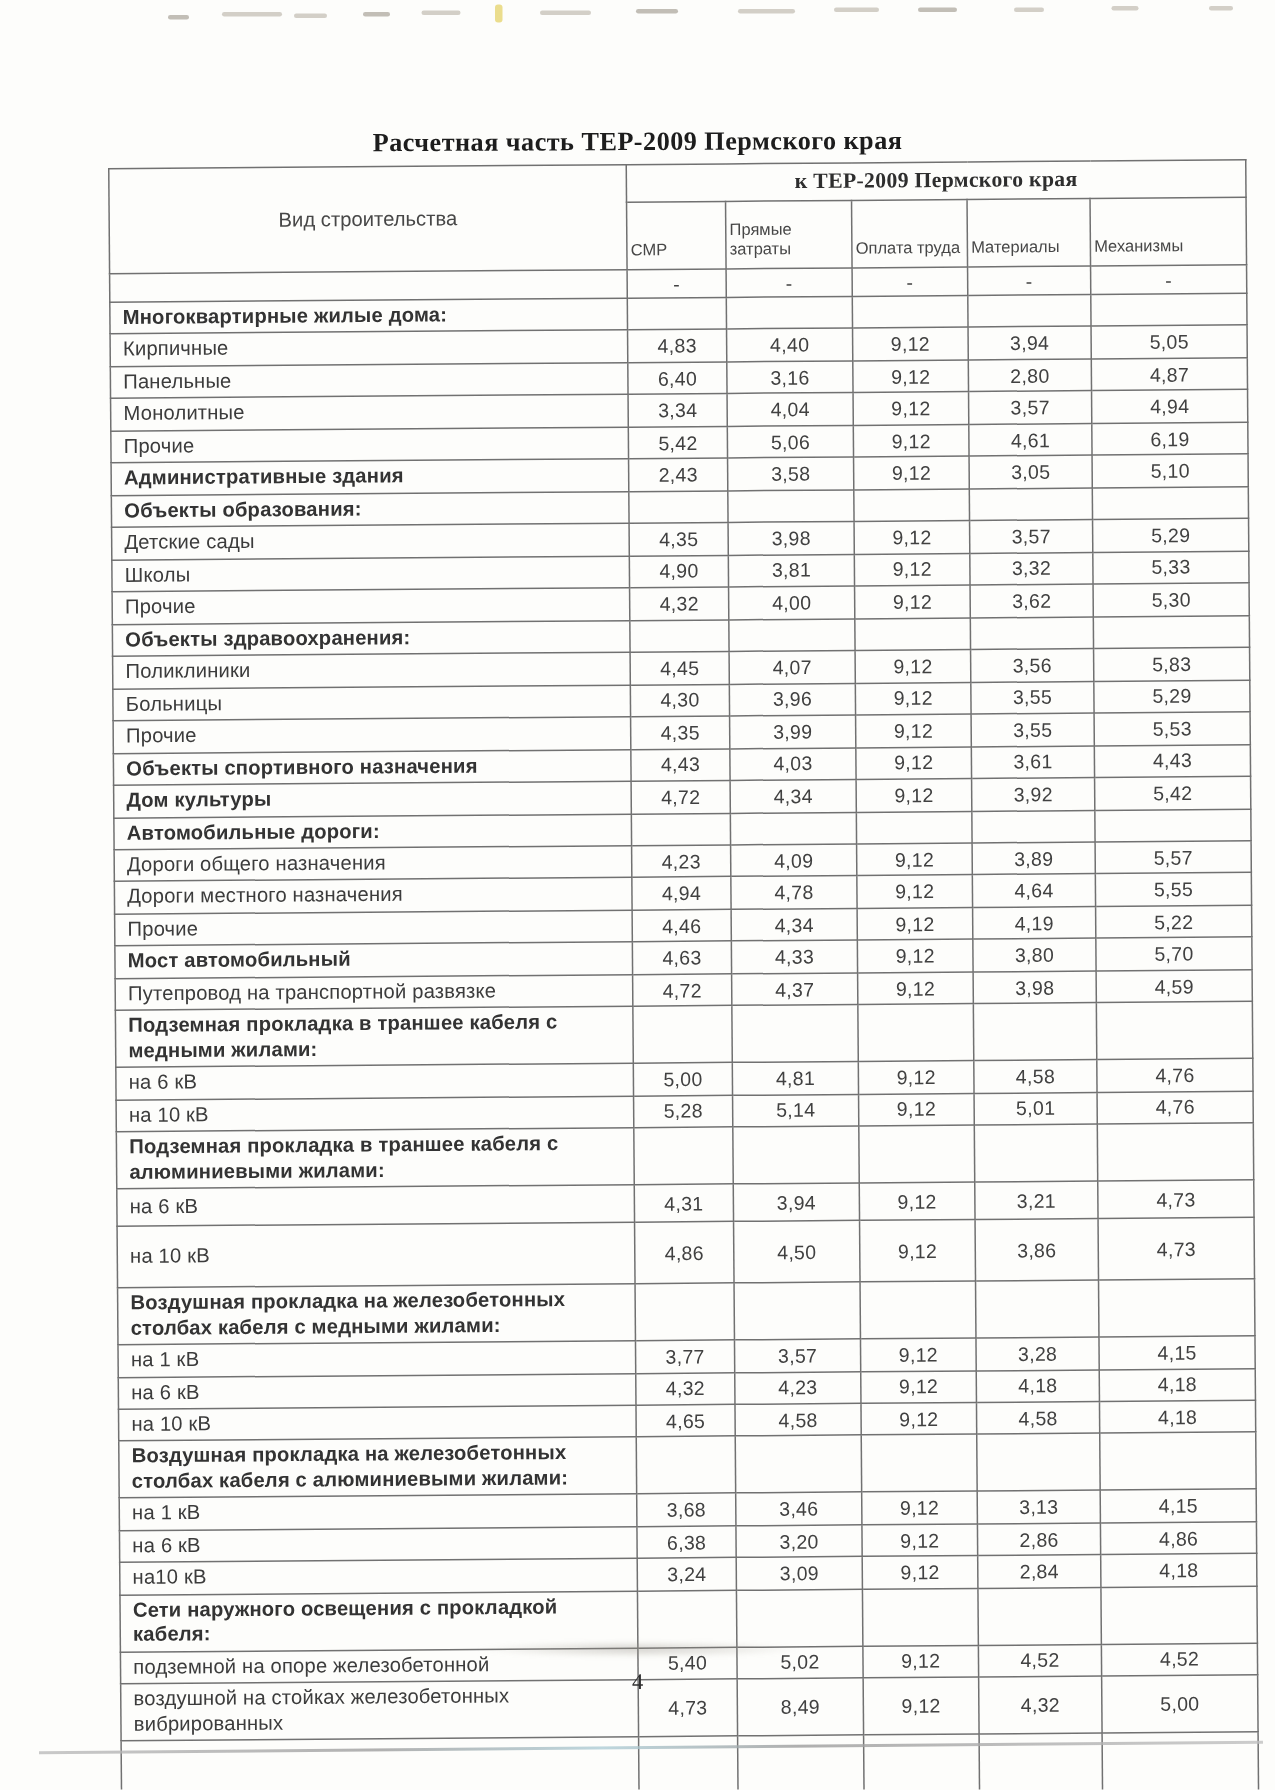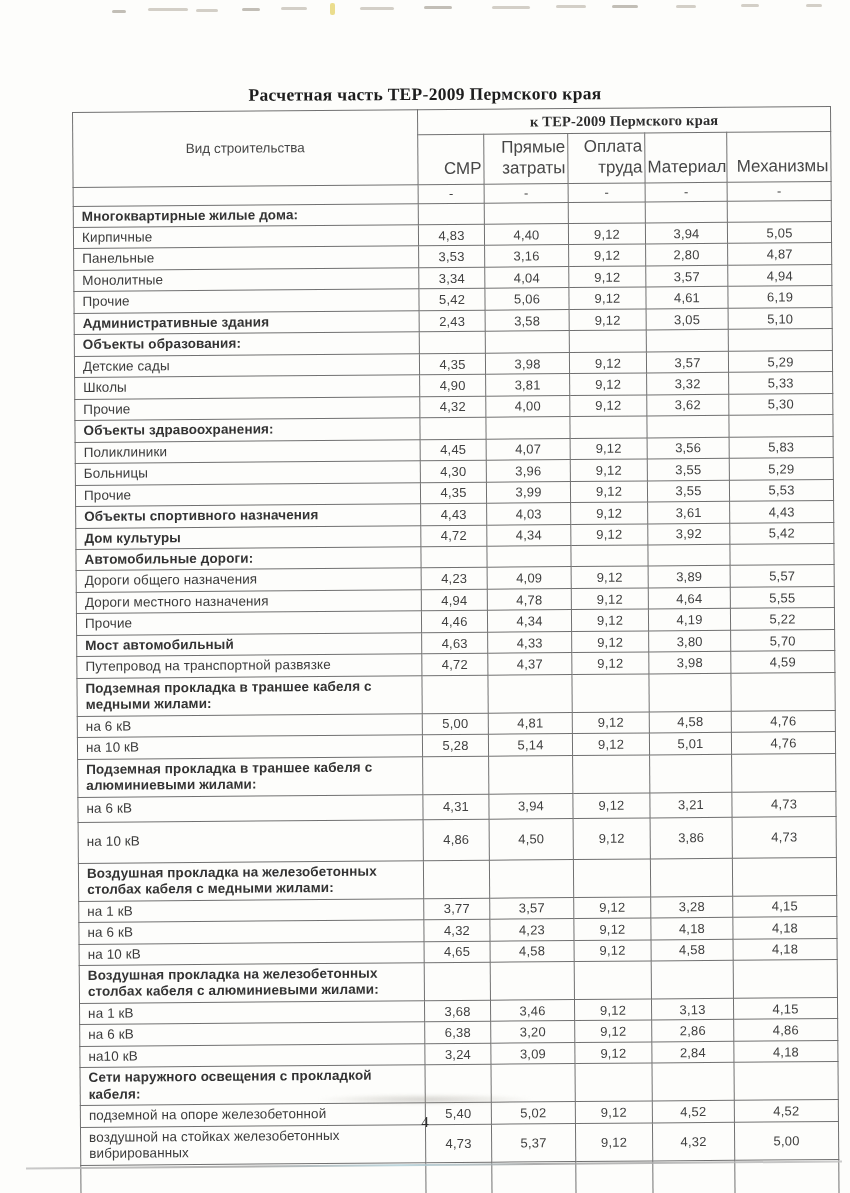--- a/index.html
+++ b/index.html
@@ -54,22 +54,22 @@
   th.grp{
     font-family:"Liberation Serif",serif;
     font-size:14.5px;font-weight:bold;color:#2e2e2e;
     text-align:center;height:22px;letter-spacing:.2px;
   }
   th.lblh{
     font-size:13.5px;font-weight:normal;color:#474747;
     text-align:center;vertical-align:middle;
   }
   th.colh{
-    font-size:17px;font-weight:normal;color:#474747;
-    text-align:right;vertical-align:bottom;
+    font-size:11px;font-weight:normal;color:#474747;
+    text-align:left;vertical-align:bottom;
     padding:2px 2px 4px 2px;height:38px;line-height:1.25;
   }
   td.lblcell{
     font-size:13.5px;text-align:left;vertical-align:middle;
     padding:2px 42px 2px 8px;line-height:1.22;height:16px;
     letter-spacing:.1px;
   }
   td.num{
     font-size:13px;text-align:center;vertical-align:middle;
     padding:1px 2px;height:16px;letter-spacing:.2px;color:#414141;
@@ -165,21 +165,21 @@
           <tr>
             <td class="lblcell">Кирпичные</td>
             <td class="num">4,83</td>
             <td class="num">4,40</td>
             <td class="num">9,12</td>
             <td class="num">3,94</td>
             <td class="num">5,05</td>
           </tr>
           <tr>
             <td class="lblcell">Панельные</td>
-            <td class="num">3,53</td>
+            <td class="num">6,40</td>
             <td class="num">3,16</td>
             <td class="num">9,12</td>
             <td class="num">2,80</td>
             <td class="num">4,87</td>
           </tr>
           <tr>
             <td class="lblcell">Монолитные</td>
             <td class="num">3,34</td>
             <td class="num">4,04</td>
             <td class="num">9,12</td>
@@ -454,21 +454,21 @@
             <td class="lblcell">подземной на опоре железобетонной</td>
             <td class="num">5,40</td>
             <td class="num">5,02</td>
             <td class="num">9,12</td>
             <td class="num">4,52</td>
             <td class="num">4,52</td>
           </tr>
           <tr>
             <td class="lblcell">воздушной на стойках железобетонных вибрированных</td>
             <td class="num">4,73</td>
-            <td class="num">5,37</td>
+            <td class="num">8,49</td>
             <td class="num">9,12</td>
             <td class="num">4,32</td>
             <td class="num">5,00</td>
           </tr>
           <tr class="h-end">
             <td class="lblcell"></td>
             <td class="num"></td>
             <td class="num"></td>
             <td class="num"></td>
             <td class="num"></td>

